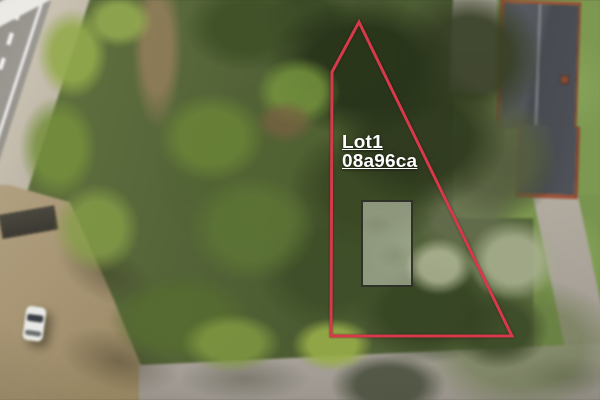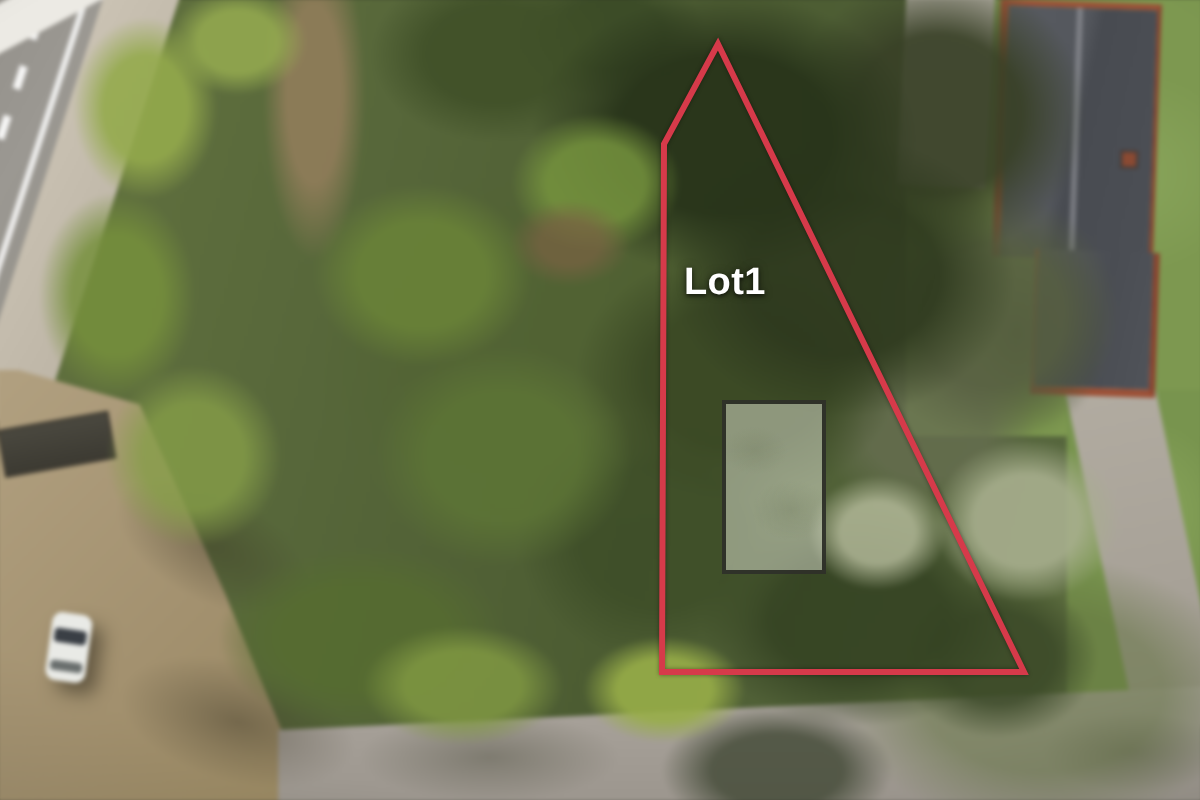--- a/index.html
+++ b/index.html
@@ -114,21 +114,21 @@
     background:
       radial-gradient(22px 16px at 30% 28%, rgba(115,125,95,.3), rgba(115,125,95,0) 75%),
       radial-gradient(26px 20px at 68% 64%, rgba(110,120,92,.3), rgba(110,120,92,0) 75%),
       var(--footprint-fill,rgba(223,227,212,.5));
     border:2px solid var(--footprint-border,rgba(30,32,26,.85));}
 
   .lot-label{left:var(--label-x,342px);top:var(--label-y,132px);
     color:var(--label-color,#fff);font-size:19px;font-weight:bold;line-height:19px;
     letter-spacing:.2px;text-shadow:0 1px 2px rgba(0,0,0,.6),0 0 5px rgba(0,0,0,.35);
     white-space:nowrap;}
-  .lot-label div{position:static;}
+  .lot-label div{position:static;text-decoration:underline;}
 </style>
 </head>
 <body>
 
 <div class="stage">
   <div class="photo">
     <div class="ground"></div>
 
     <div class="lawn-a"></div>
     <div class="lawn-b"></div>
@@ -168,14 +168,15 @@
   </div>
 
   <svg class="boundary-svg" viewBox="0 0 600 400" xmlns="http://www.w3.org/2000/svg">
     <polygon points="359,22 332,72 331,336 512,336"></polygon>
   </svg>
 
   <div class="footprint"></div>
 
   <div class="lot-label">
     <div>Lot1</div>
+    <div>08a96ca</div>
   </div>
 </div>
 
 </body></html>

